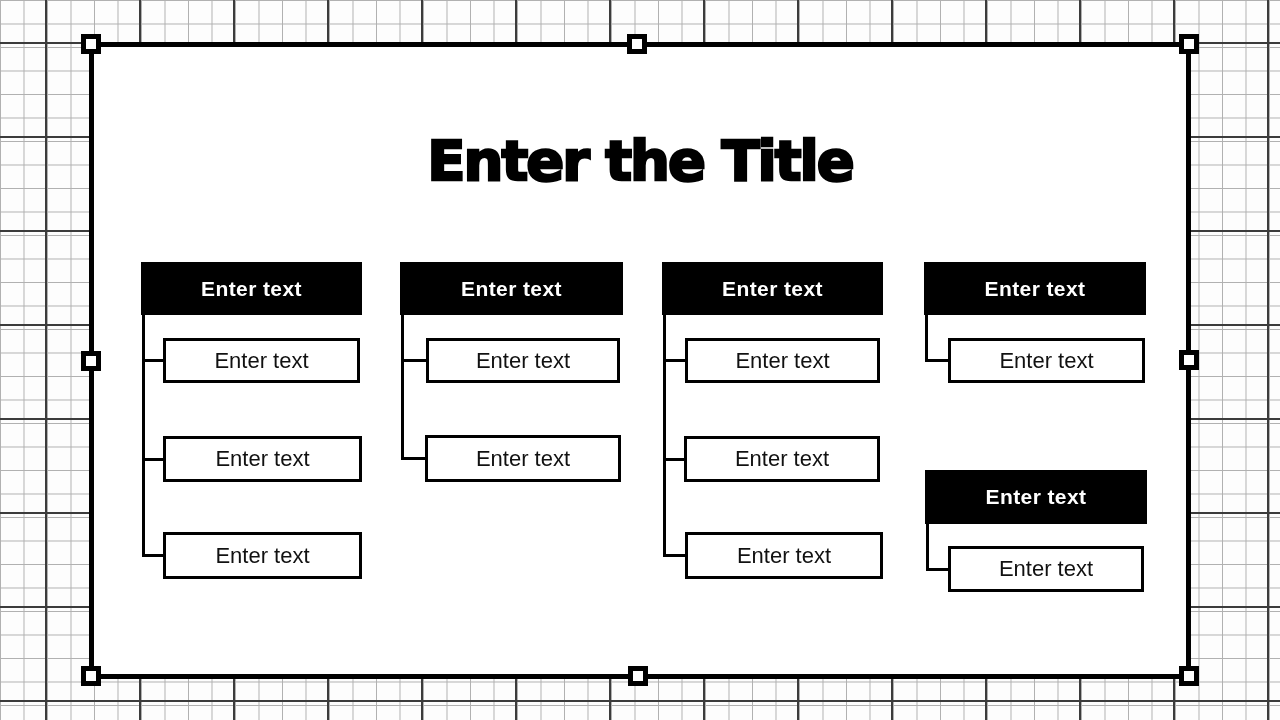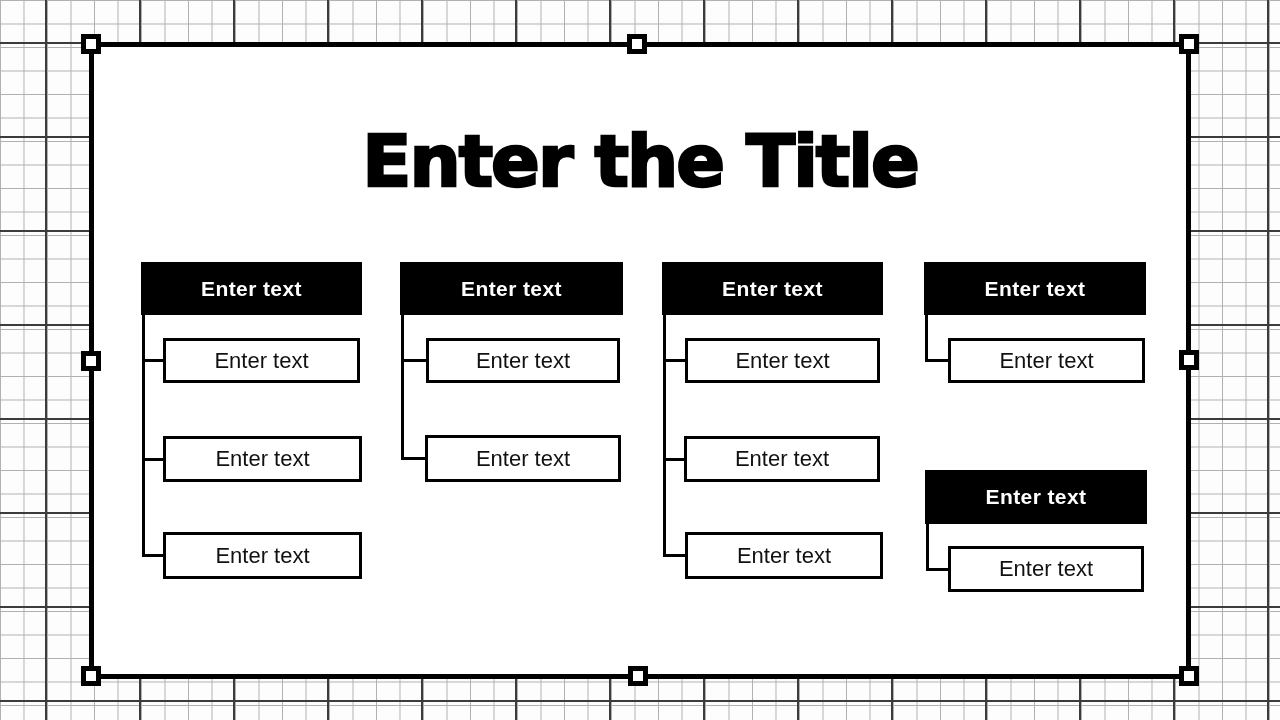--- a/index.html
+++ b/index.html
@@ -51,21 +51,21 @@
   }
   .slide-title {
     position: absolute;
     left: 89px;
     top: 116px;
     width: 1102px;
     margin: 0;
     text-align: center;
     font-family: "DejaVu Sans", sans-serif;
     font-weight: bold;
-    font-size: 72px;
+    font-size: 56px;
     line-height: 90px;
     letter-spacing: -2px;
     color: #000000;
     -webkit-text-stroke: 2.5px #000000;
     z-index: 10;
   }
   .header-box {
     position: absolute;
     box-sizing: border-box;
     background: #000000;

